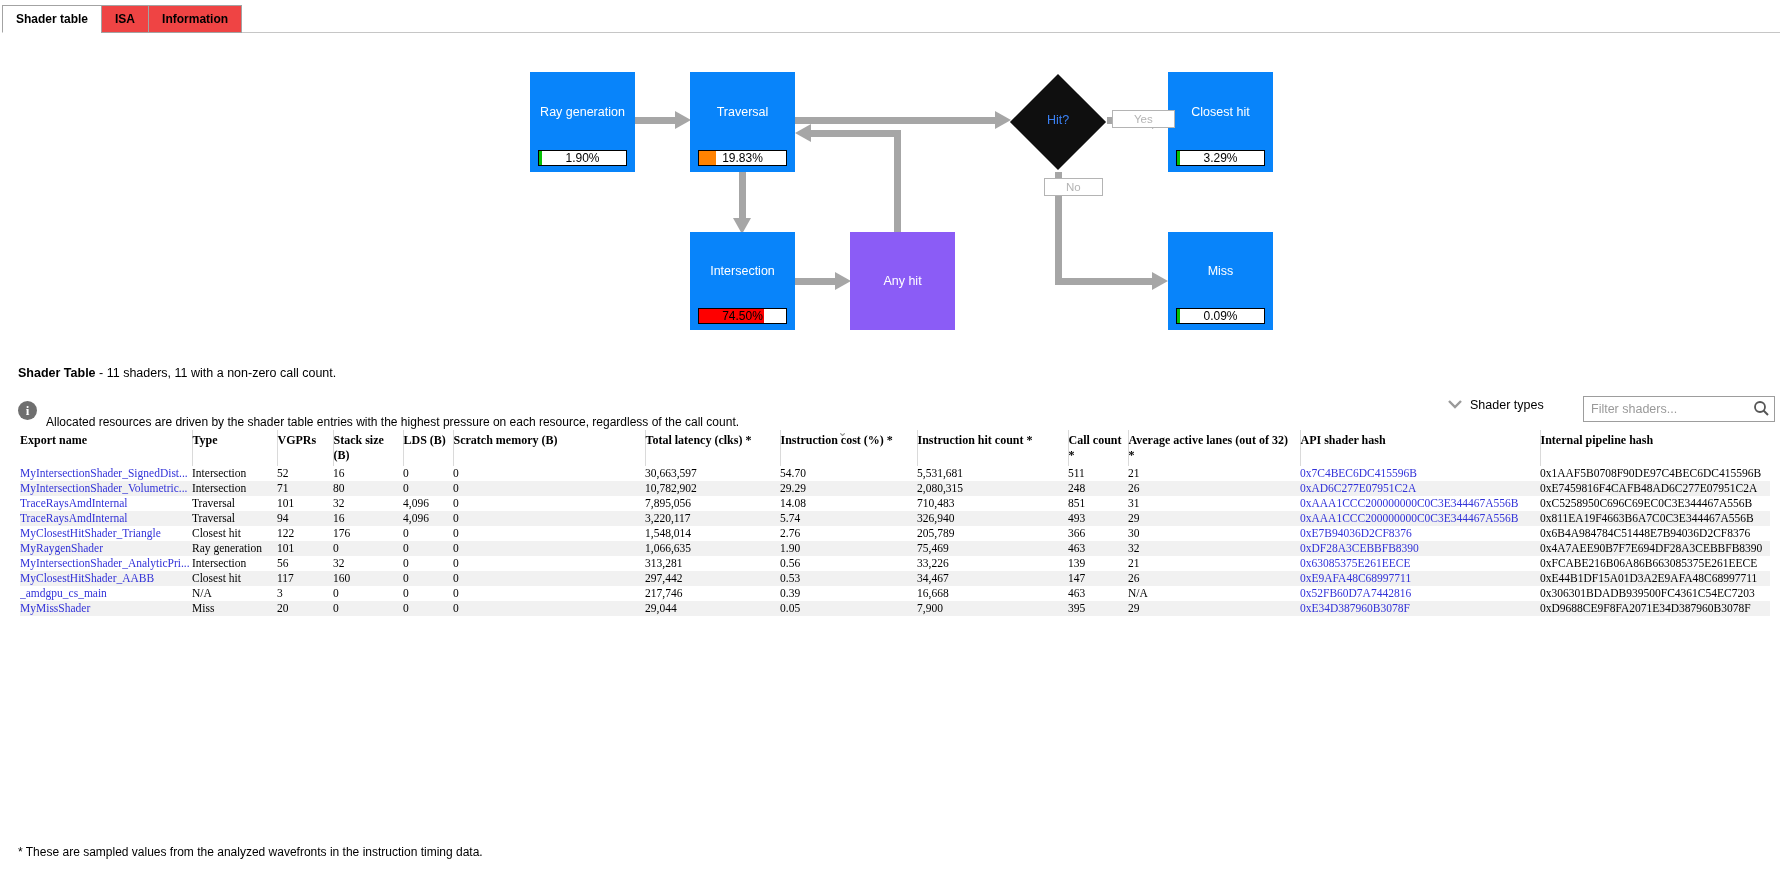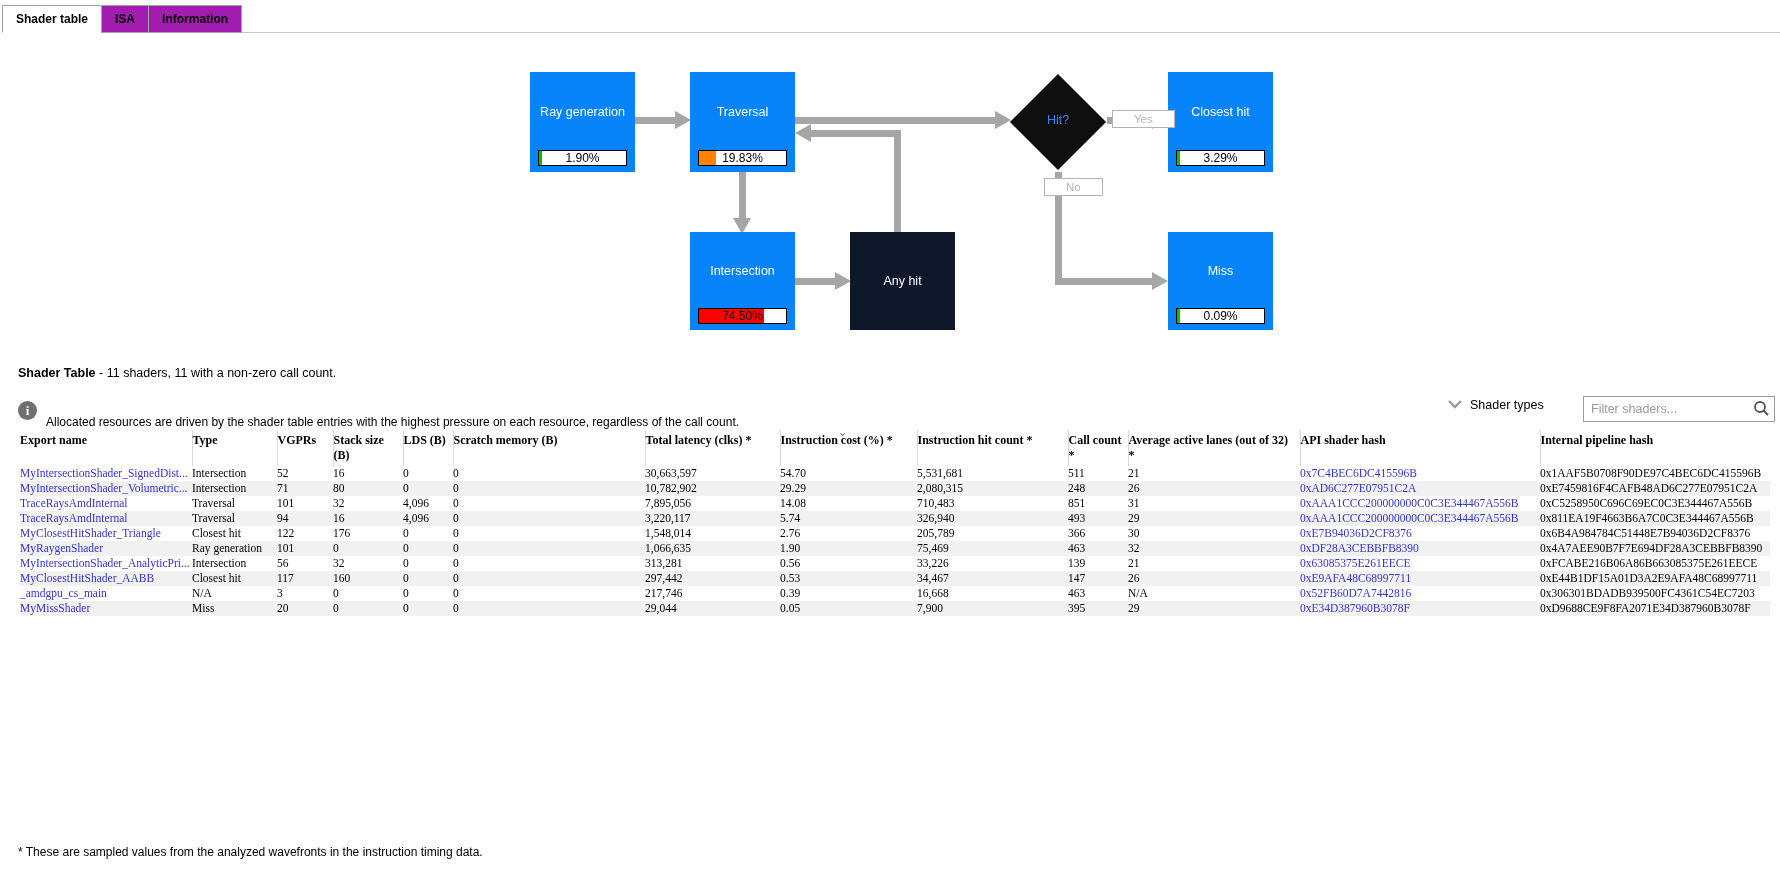--- a/index.html
+++ b/index.html
@@ -5,31 +5,31 @@
   * { box-sizing: border-box; }
   html,body { margin:0; padding:0; }
   body {
     width:1780px; height:884px; position:relative; overflow:hidden;
     background:#ffffff; font-family:"Liberation Sans", sans-serif; color:#000;
   }
 
   
   .tabbar { position:absolute; left:2px; top:2px; right:0; height:31px;
             display:flex; align-items:flex-end; border-bottom:1px solid #c6c6c6; }
-  .tab { margin-bottom:-1px; background:#a21caf; border:1px solid #a3a3a3;
+  .tab { margin-bottom:-1px; background:#ef4444; border:1px solid #a3a3a3;
          padding:6px 13px 6px 13px; font-size:12px; font-weight:bold; cursor:default; }
   .tab + .tab { margin-left:-1px; }
   .tab.active { background:#ffffff; border-bottom-color:#ffffff; }
 
   
   .diagram { position:absolute; left:0; top:0; width:1780px; height:360px; }
   .node { position:absolute; background:#0884fa; display:flex; align-items:center; justify-content:center; }
   .node .nlabel { color:#fff; font-size:12.5px; }
   .node.has-bar .nlabel { margin-bottom:20px; }
-  .node.disabled { background:#0f172a; }
+  .node.disabled { background:#8b5cf6; }
   .pbar { position:absolute; left:8px; right:8px; bottom:6px; height:16px;
           background:#fff; border:1px solid #000; }
   .pbar .fill { position:absolute; left:0; top:0; bottom:0; }
   .pbar .ptext { position:absolute; left:0; right:0; top:0; bottom:0;
                  text-align:center; line-height:14px; font-size:12px; color:#000; }
   .diamond { position:absolute; left:1024px; top:88px; width:68px; height:68px;
              background:#0f0f0f; transform:rotate(45deg); }
   .diamond-label { position:absolute; left:1010px; top:72px; width:96px; height:96px;
                    display:flex; align-items:center; justify-content:center;
                    color:#3b82f6; font-size:12.5px; }

